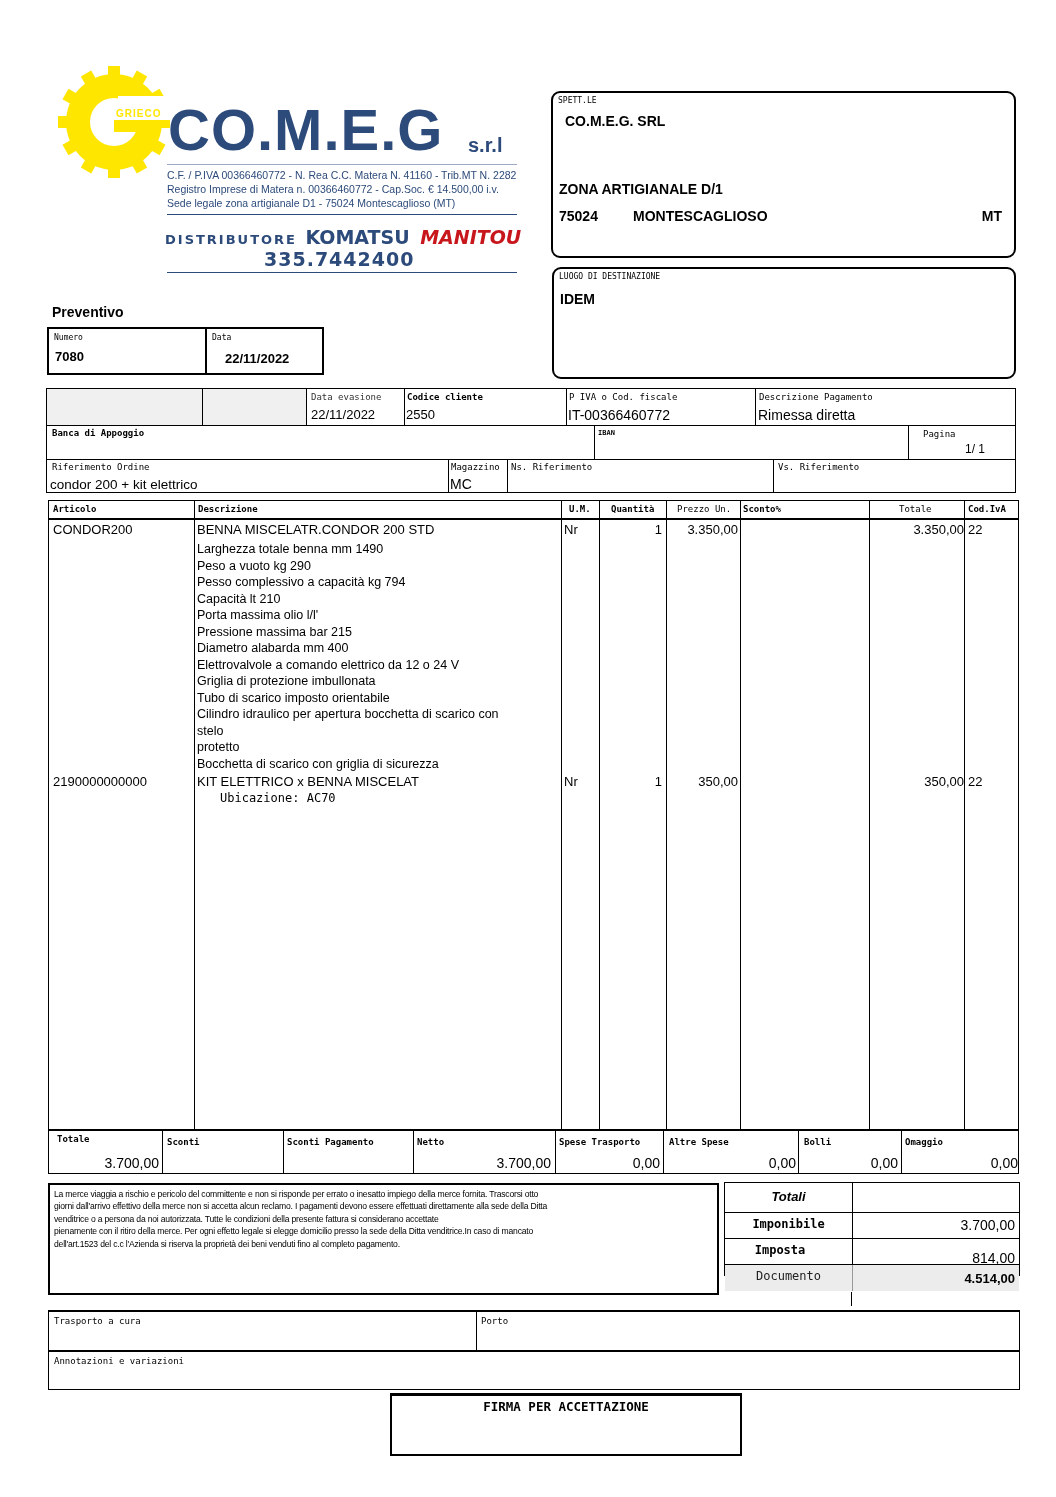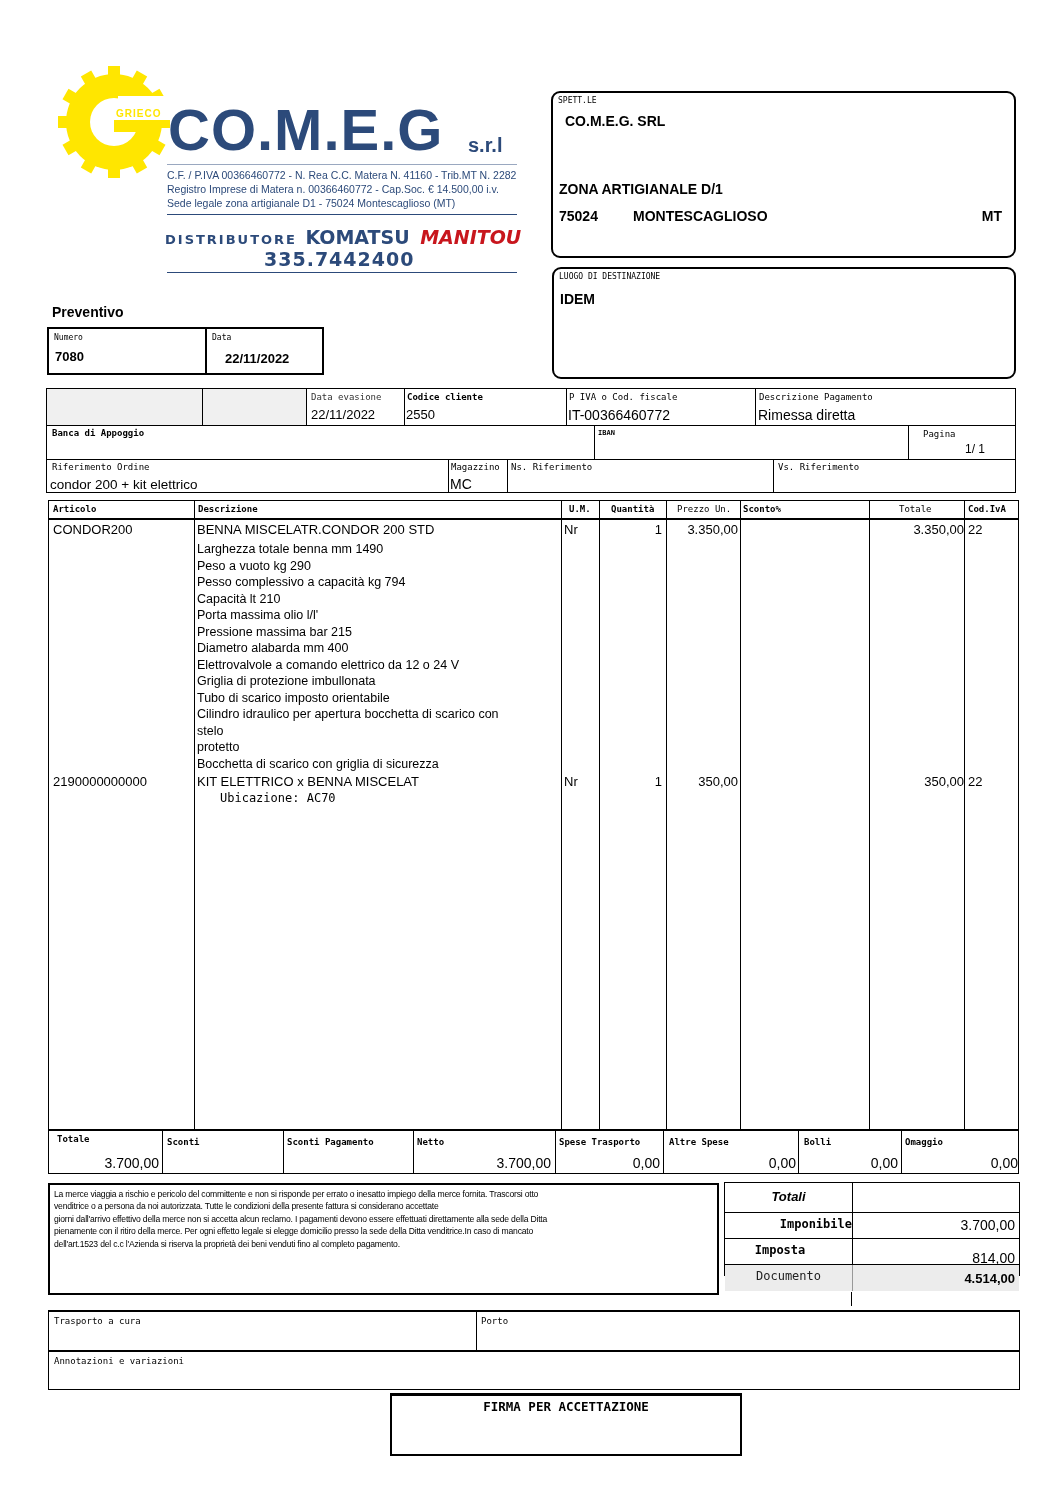--- a/index.html
+++ b/index.html
@@ -212,36 +212,36 @@
   <div class="abs lbl b" style="left:620px;top:6px;">Altre Spese</div>
   <div class="abs val right" style="left:614px;width:133px;top:24px;font-size:14px;">0,00</div>
   <div class="abs lbl b" style="left:755px;top:6px;">Bolli</div>
   <div class="abs val right" style="left:749px;width:100px;top:24px;font-size:14px;">0,00</div>
   <div class="abs lbl b" style="left:856px;top:6px;">Omaggio</div>
   <div class="abs val right" style="left:852px;width:117px;top:24px;font-size:14px;">0,00</div>
 </div>
 
 <div class="box" style="left:48px;top:1183px;width:671px;height:112px;border:2.5px solid #000;padding:3px 4px;">
   <div class="legal">La merce viaggia a rischio e pericolo del committente e non si risponde per errato o inesatto impiego della merce fornita. Trascorsi otto</div>
+  <div class="legal">giorni dall'arrivo effettivo della merce non si accetta alcun reclamo. I pagamenti devono essere effettuati direttamente alla sede della Ditta</div>
   <div class="legal">venditrice o a persona da noi autorizzata. Tutte le condizioni della presente fattura si considerano accettate</div>
-  <div class="legal">giorni dall'arrivo effettivo della merce non si accetta alcun reclamo. I pagamenti devono essere effettuati direttamente alla sede della Ditta</div>
   <div class="legal">pienamente con il ritiro della merce. Per ogni effetto legale si elegge domicilio presso la sede della Ditta venditrice.In caso di mancato</div>
   <div class="legal">dell'art.1523 del c.c l'Azienda si riserva la proprietà dei beni venduti fino al completo pagamento.</div>
 </div>
 
 <div class="box" style="left:724px;top:1182px;width:296px;height:94px;">
   <div class="vline" style="left:127px;top:0;height:108px;"></div>
   <div class="hline" style="left:0;top:29px;width:294px;"></div>
   <div class="hline" style="left:0;top:55px;width:294px;"></div>
   <div class="hline" style="left:0;top:81px;width:294px;"></div>
   <div class="abs" style="left:0;top:82px;width:294px;height:26px;background:#ececec;"></div>
   <div class="vline" style="left:127px;top:82px;height:26px;background:#999;"></div>
 
   <div class="abs val b" style="left:0;width:127px;text-align:center;top:6px;font-style:italic;font-size:13px;">Totali</div>
-  <div class="abs mono b" style="left:0;width:127px;text-align:right;top:34px;font-size:12px;">Imponibile</div>
+  <div class="abs mono b" style="left:0;width:127px;text-align:center;top:34px;font-size:12px;">Imponibile</div>
   <div class="abs val right" style="left:130px;width:160px;top:34px;font-size:14px;">3.700,00</div>
   <div class="abs mono b" style="left:0;width:110px;text-align:center;top:60px;font-size:12px;">Imposta</div>
   <div class="abs val right" style="left:130px;width:160px;top:67px;font-size:14px;">814,00</div>
   <div class="abs mono" style="left:0;width:127px;text-align:center;top:86px;font-size:12px;color:#222;">Documento</div>
   <div class="abs val b right" style="left:130px;width:160px;top:88px;font-size:13px;">4.514,00</div>
 </div>
 <div class="vline" style="left:851px;top:1292px;height:14px;"></div>
 
 <div class="box" style="left:48px;top:1310px;width:972px;height:80px;border-top:2px solid #000;">
   <div class="vline" style="left:427px;top:0;height:38px;"></div>

